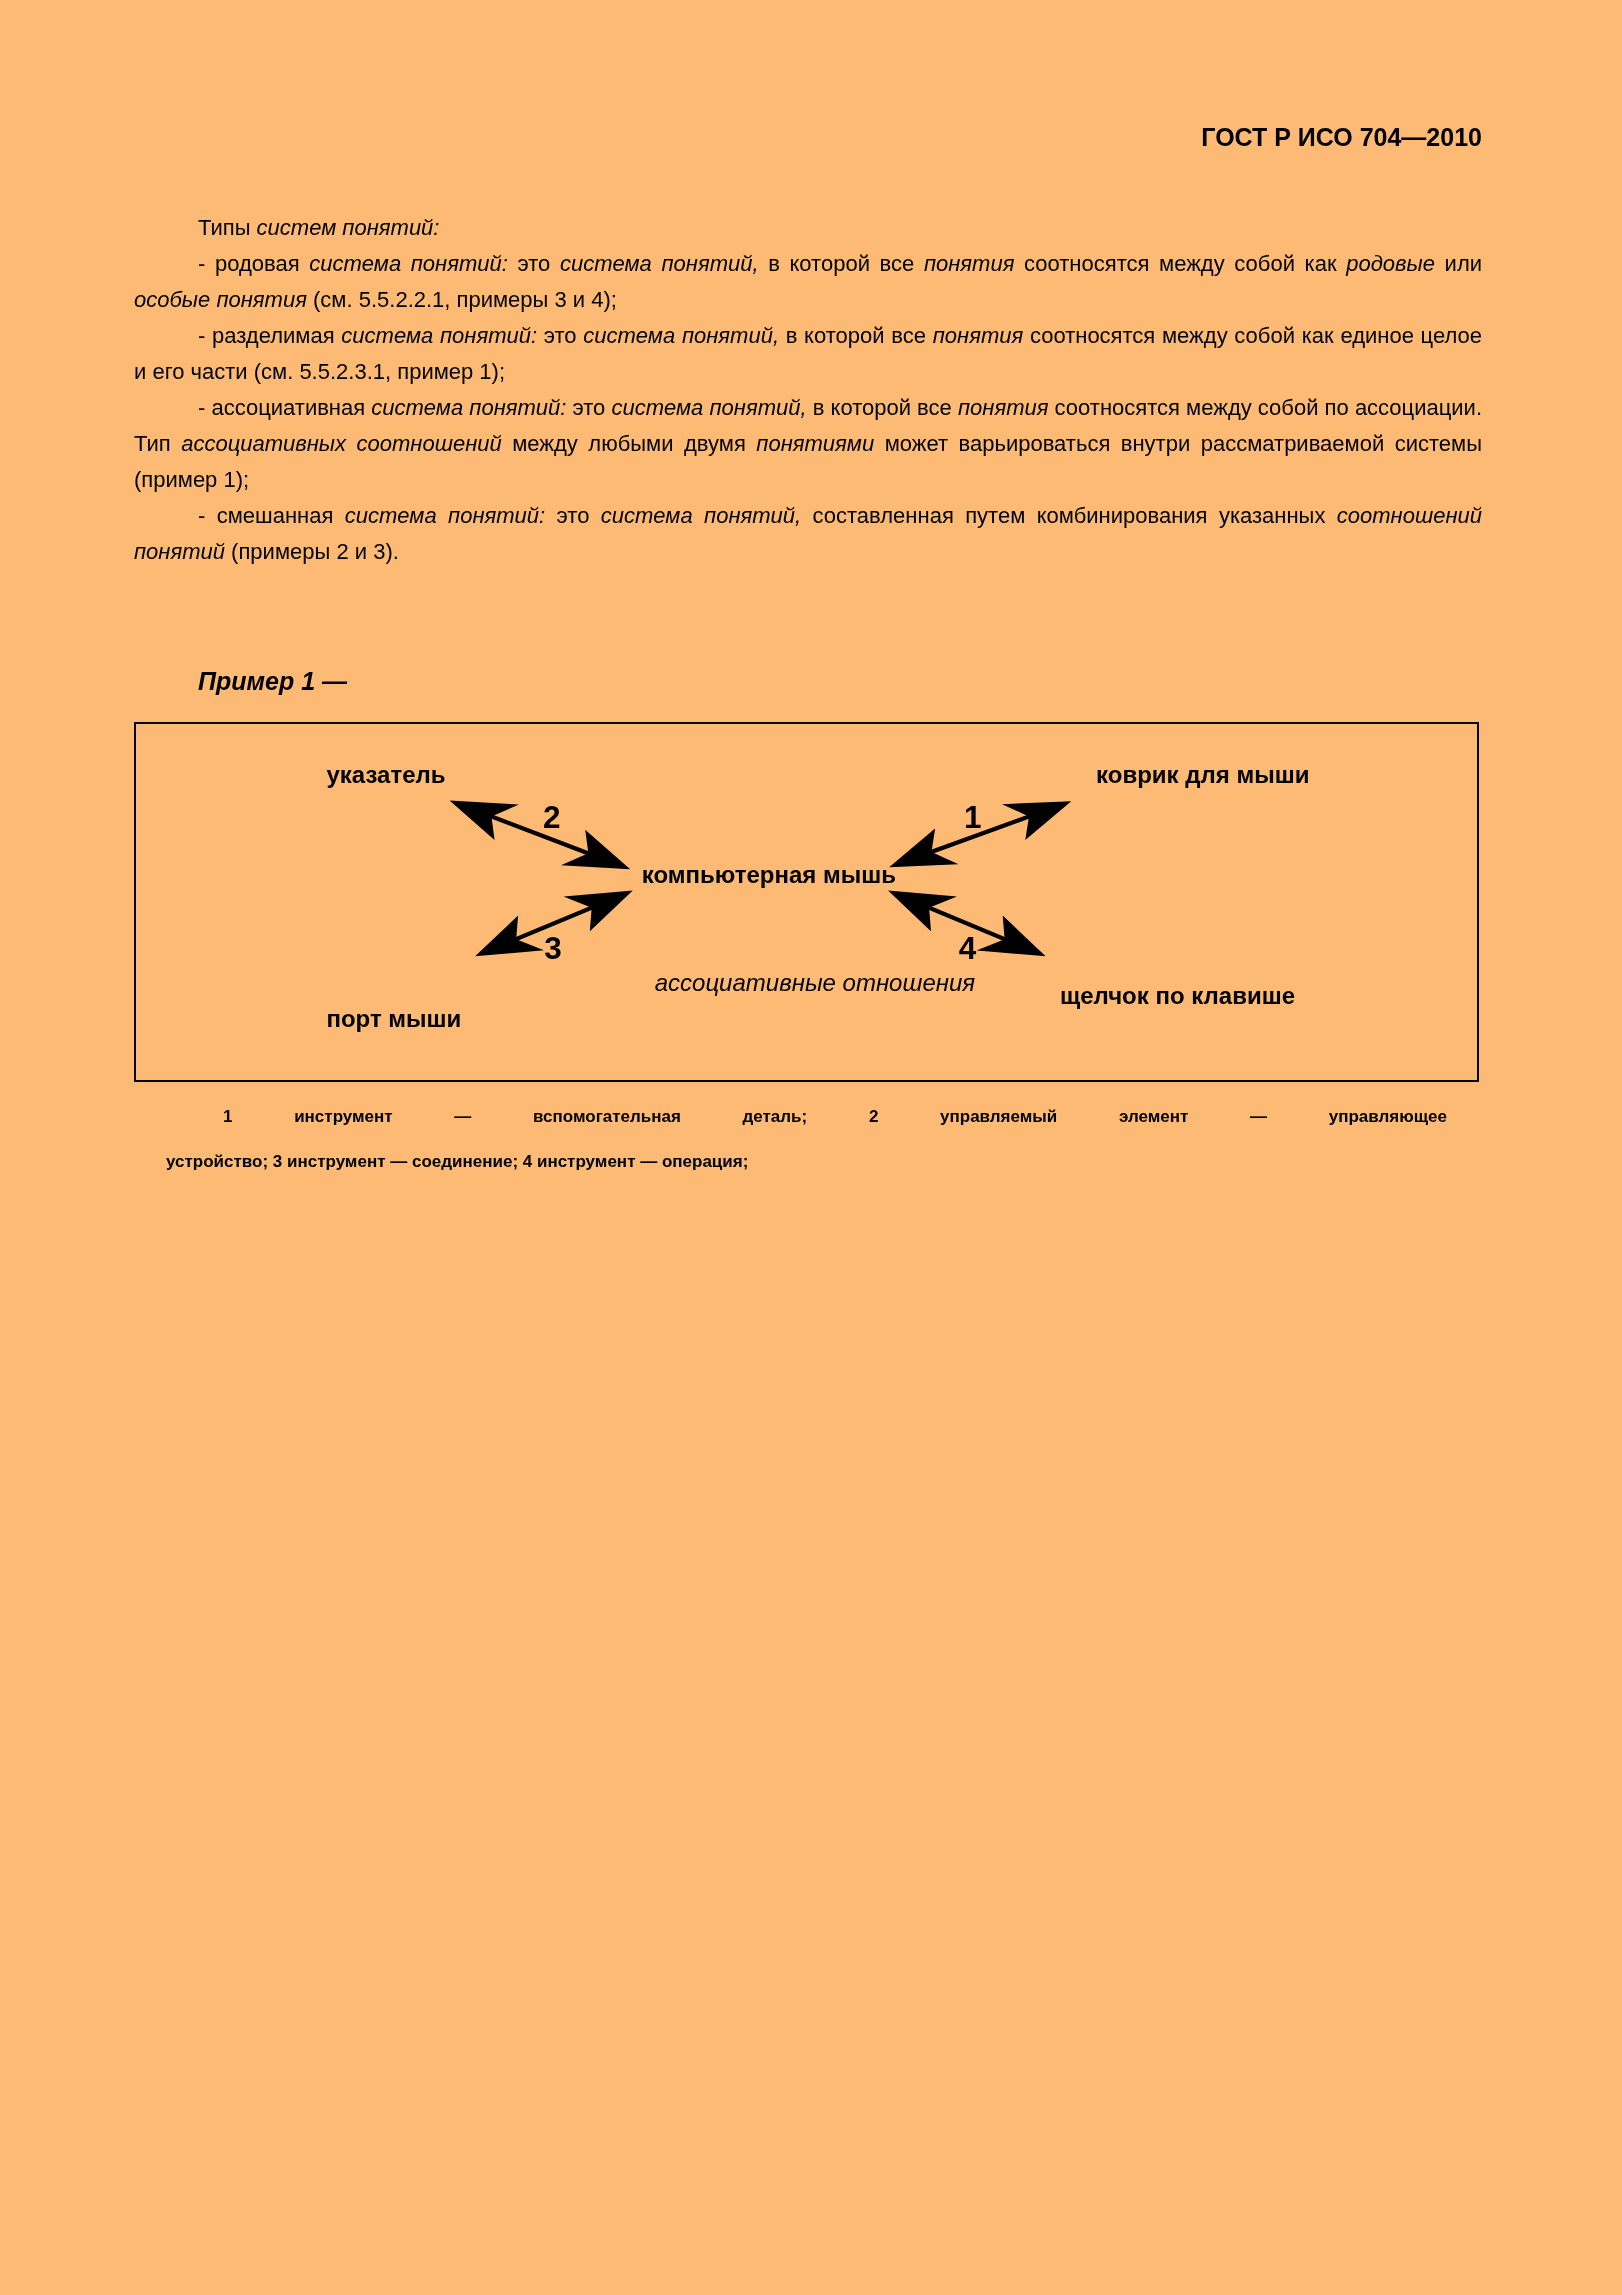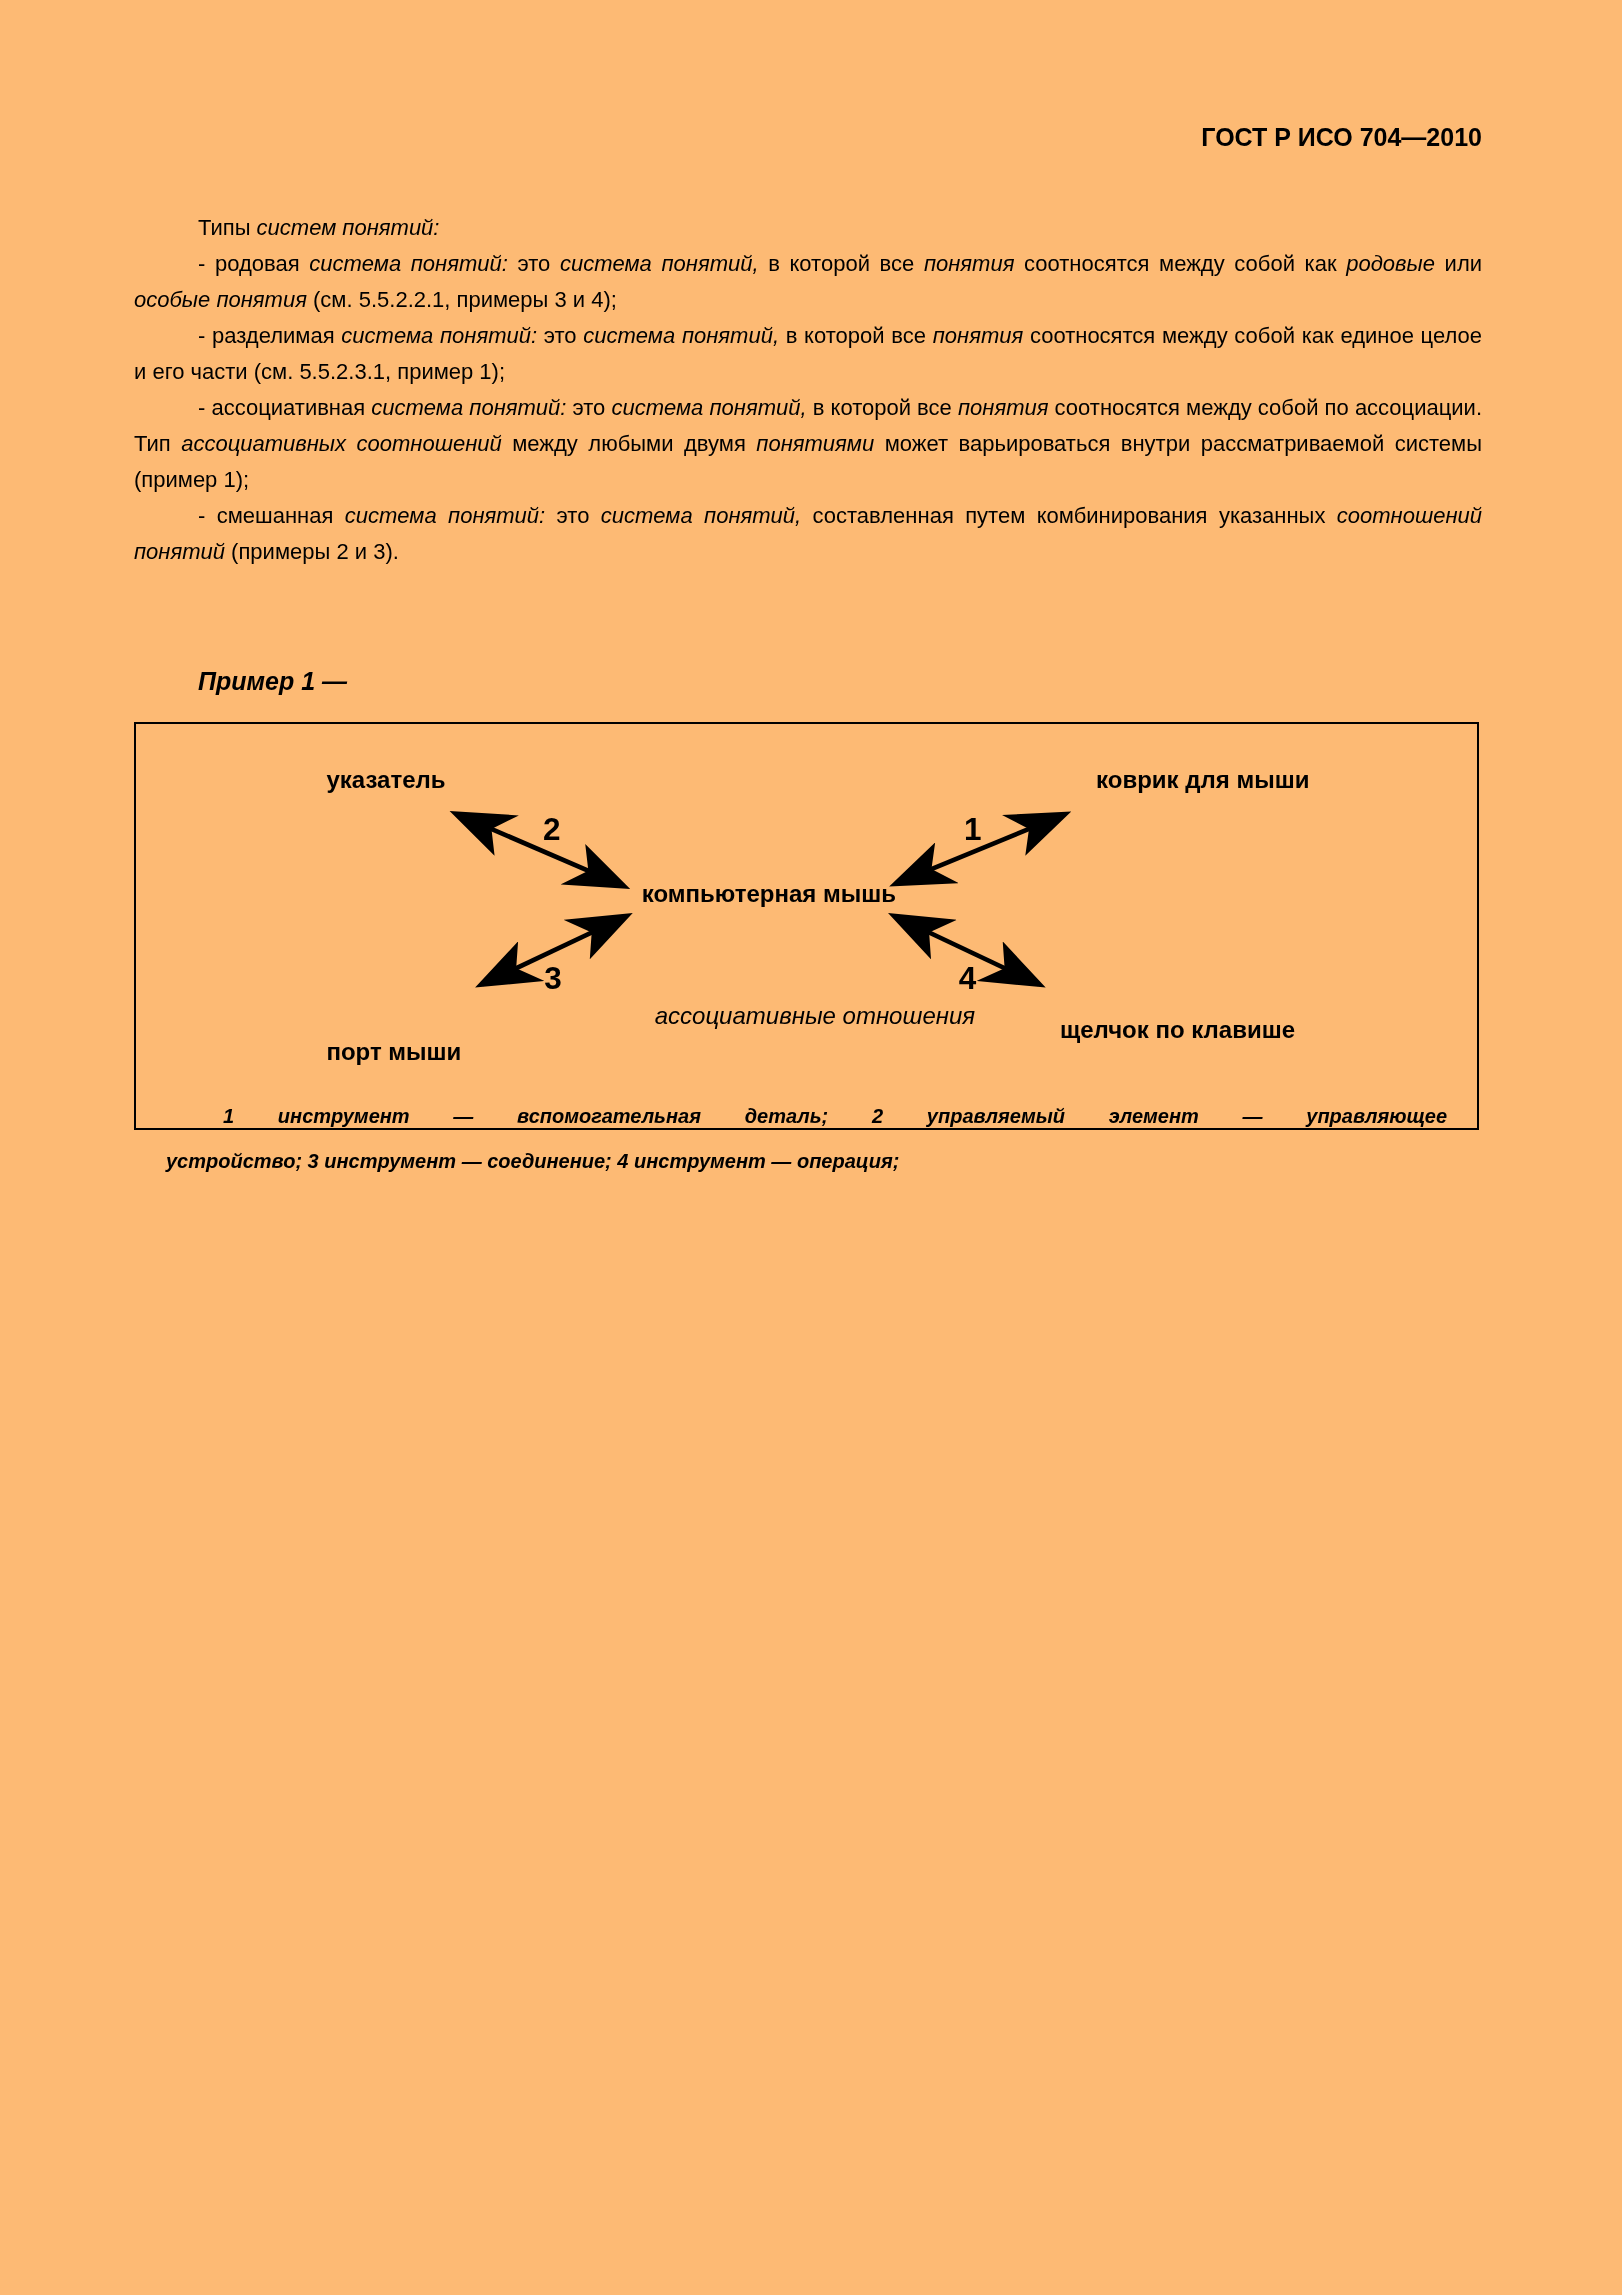--- a/index.html
+++ b/index.html
@@ -47,21 +47,21 @@
     left: 198px;
     font-size: 25px;
     font-weight: bold;
     font-style: italic;
   }
   .figure-box {
     position: absolute;
     top: 722px;
     left: 134px;
     width: 1345px;
-    height: 408px;
+    height: 360px;
     border: 2.7px solid #000;
     padding-left: 23px;
   }
   .figure-box svg.arrows {
     position: absolute;
     left: 0; top: 0;
     width: 100%; height: 100%;
   }
   .node-label {
     position: absolute;
@@ -91,23 +91,22 @@
   .pos-keyclick       { left: 68.9%; top: 72.4%; }
   .pos-n1 { left: 62.4%; top: 26.0%; }
   .pos-n2 { left: 31.0%; top: 26.0%; }
   .pos-n3 { left: 31.1%; top: 62.8%; }
   .pos-n4 { left: 62.0%; top: 62.8%; }
   .figure-caption {
     position: absolute;
     left: 30px;
     right: 30px;
     top: 370px;
-    font-size: 20px;
+    font-size: 17px;
     font-weight: bold;
-    font-style: italic;
     line-height: 45px;
   }
   .figure-caption .cap-line-1 {
     text-align: justify;
     text-align-last: justify;
     text-indent: 57px;
   }
   .figure-caption .cap-line-2 {
     text-align: left;
   }

